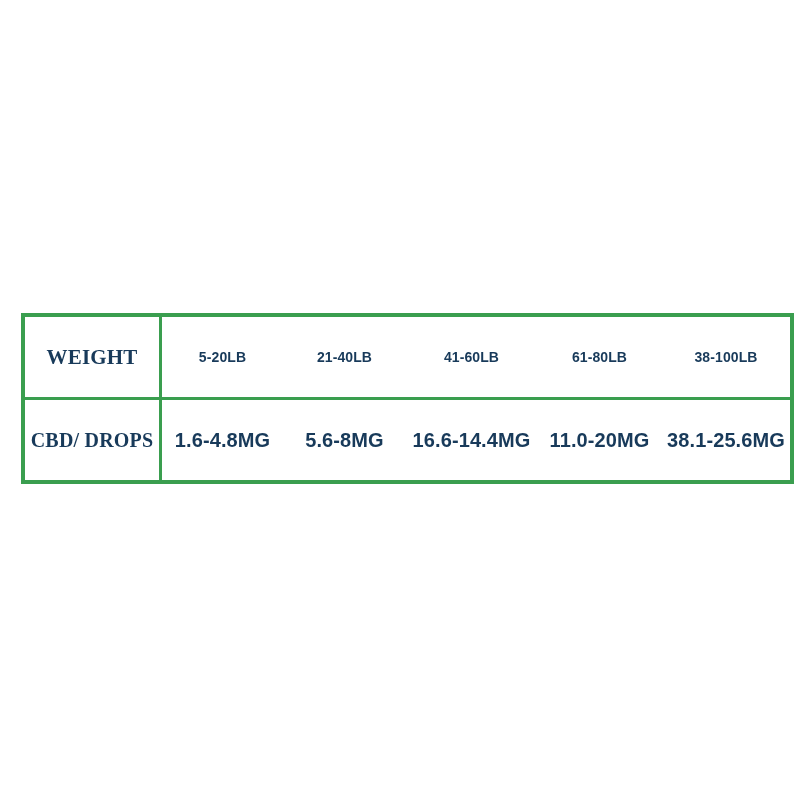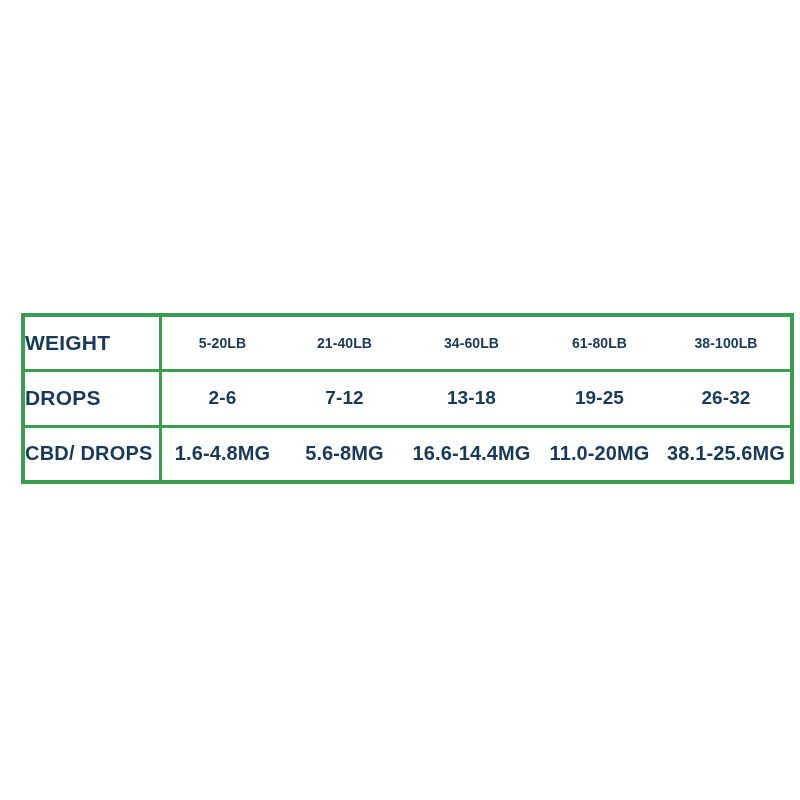--- a/index.html
+++ b/index.html
@@ -60,21 +60,22 @@
     vertical-align: middle;
     color: #183a5a;
     font-weight: bold;
     white-space: nowrap;
   }
 
   td.label-cell {
     width: 134px;
     font-size: 21px;
     letter-spacing: 0.2px;
-    text-align: left;
+    text-align: center;
+    font-family: Liberation Serif, serif;
   }
 
   td.data-cell {
     font-size: 14px;
     letter-spacing: 0.1px;
   }
 
   
   td.col-1 { width: 121px; }
   td.col-2 { width: 123px; }
@@ -99,33 +100,25 @@
 <div class="page">
 
   <div class="dose-table-wrap">
     <table class="dose-table">
       <tbody>
 
         <tr class="row-weight">
           <td class="label-cell">WEIGHT</td>
           <td class="data-cell col-1">5-20LB</td>
           <td class="data-cell col-2">21-40LB</td>
-          <td class="data-cell col-3">34-60LB</td>
+          <td class="data-cell col-3">41-60LB</td>
           <td class="data-cell col-4">61-80LB</td>
           <td class="data-cell col-5">38-100LB</td>
         </tr>
 
-        <tr class="row-drops">
-          <td class="label-cell">DROPS</td>
-          <td class="data-cell col-1">2-6</td>
-          <td class="data-cell col-2">7-12</td>
-          <td class="data-cell col-3">13-18</td>
-          <td class="data-cell col-4">19-25</td>
-          <td class="data-cell col-5">26-32</td>
-        </tr>
 
         <tr class="row-cbd">
           <td class="label-cell">CBD/ DROPS</td>
           <td class="data-cell col-1">1.6-4.8MG</td>
           <td class="data-cell col-2">5.6-8MG</td>
           <td class="data-cell col-3">16.6-14.4MG</td>
           <td class="data-cell col-4">11.0-20MG</td>
           <td class="data-cell col-5">38.1-25.6MG</td>
         </tr>
 

